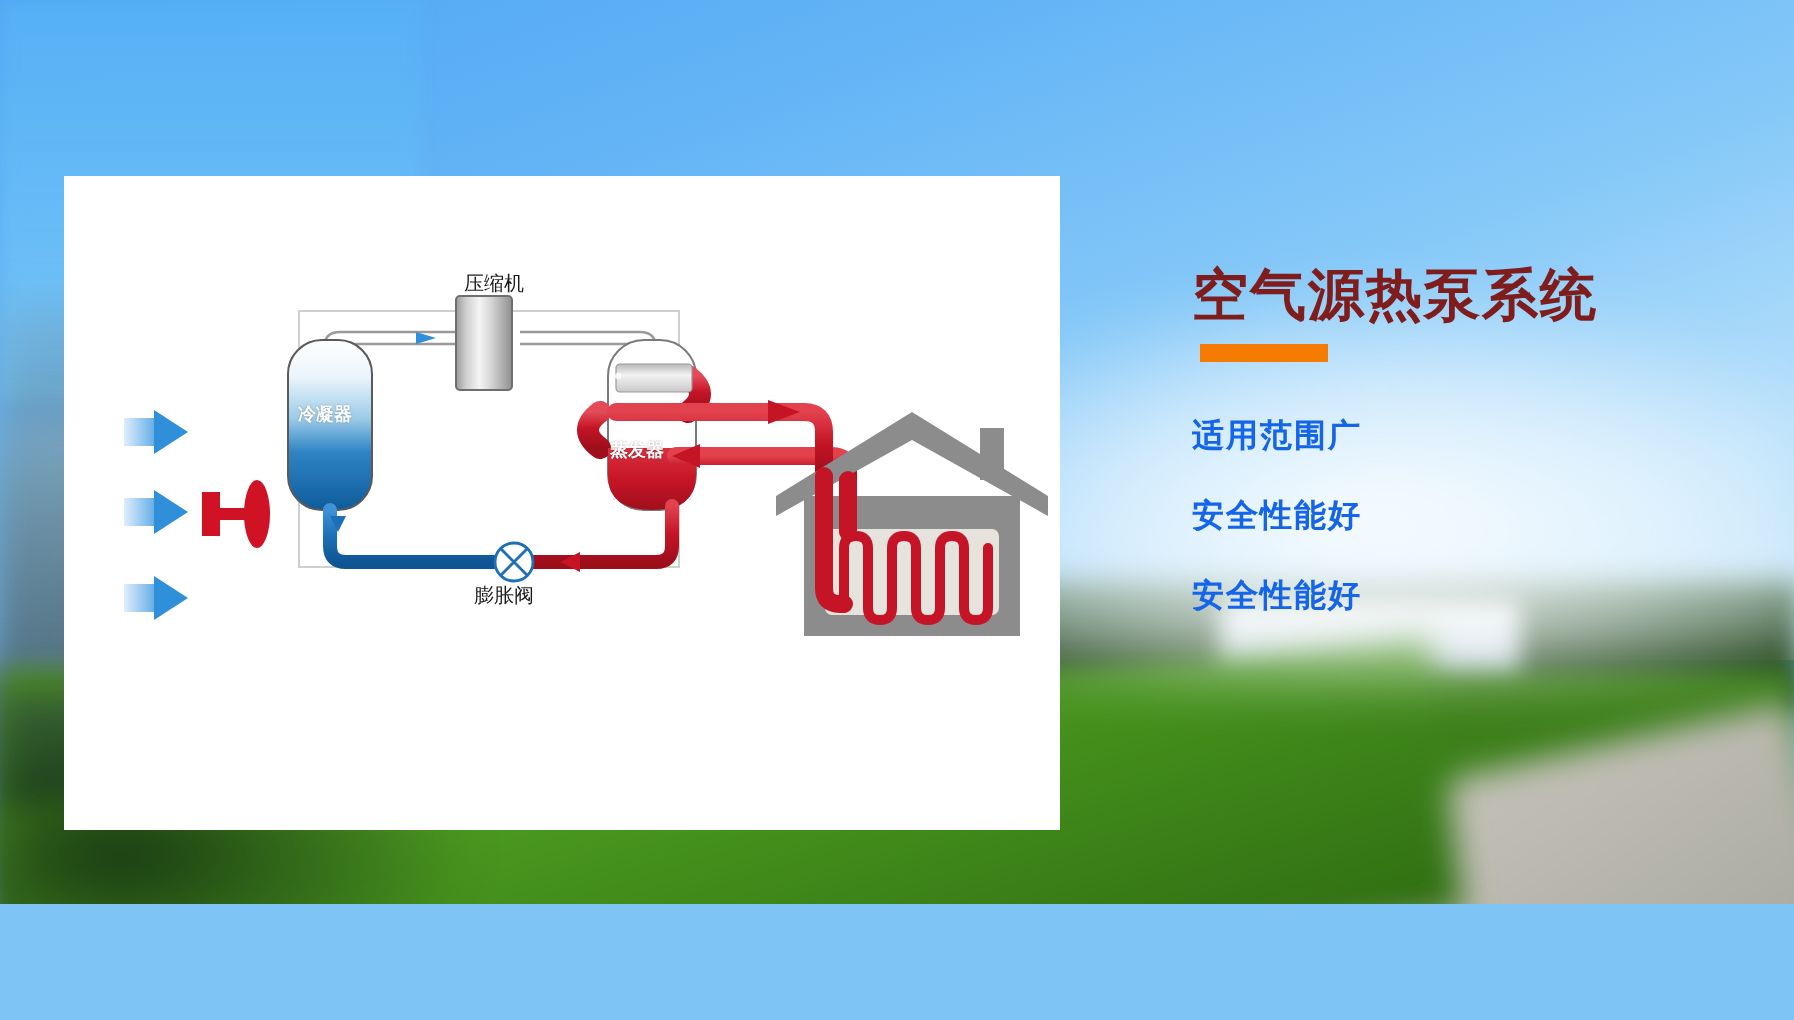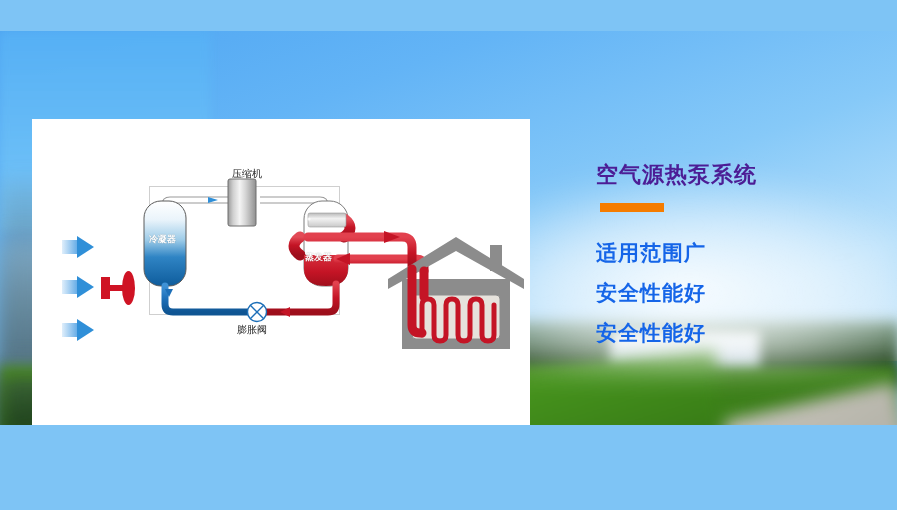--- a/index.html
+++ b/index.html
@@ -1,21 +1,21 @@
 <!DOCTYPE html>
 <html><head>
 <meta charset="utf-8">
 <style>
   html,body{margin:0;padding:0;}
   body{
     width:897px;height:510px;overflow:hidden;
     font-family:"Liberation Sans","DejaVu Sans",sans-serif;
     position:relative;background:#7ec4f5;
   }
-  #stage{position:absolute;inset:0;width:897px;height:394px;overflow:hidden;margin-top:31px;}
+  #stage{position:absolute;inset:0;width:897px;height:452px;overflow:hidden;}
 
   
   .bg-layer{position:absolute;inset:0;}
   .bg-sky{
     position:absolute;left:0;top:0;width:897px;height:330px;
     background:linear-gradient(160deg,#4fa6f2 0%,#63b4f6 28%,#86c9f8 58%,#b7e0fb 82%,#cfe9fa 100%);
   }
   .bg-sky-haze{
     position:absolute;left:430px;top:140px;width:470px;height:200px;
     background:radial-gradient(ellipse at 55% 60%,rgba(255,255,255,.92) 0%,rgba(255,255,255,.55) 38%,rgba(255,255,255,0) 72%);
@@ -127,28 +127,28 @@
   .fan-shaft{position:absolute;left:8px;top:14px;width:16px;height:6px;background:#cf1324;}
   .fan-blade{position:absolute;left:21px;top:0px;width:13px;height:34px;background:#cf1324;border-radius:50%;}
 
   
   .svg-diagram{position:absolute;left:0;top:0;}
 
   
   .title{
     position:absolute;left:596px;top:129px;
     font-family:"DejaVu Sans","Liberation Sans",sans-serif;
-    font-size:22px;font-weight:bold;letter-spacing:1px;
-    color:#4c1d95;white-space:nowrap;
+    font-size:28px;font-weight:bold;letter-spacing:1px;
+    color:#7f1d1d;white-space:nowrap;
   }
   .accent-bar{position:absolute;left:600px;top:172px;width:64px;height:9px;background:#f57c00;}
   .bullet{
     position:absolute;left:596px;
     font-family:"DejaVu Sans","Liberation Sans",sans-serif;
-    font-size:21px;font-weight:bold;letter-spacing:1px;
+    font-size:16px;font-weight:bold;letter-spacing:1px;
     color:#1565e8;white-space:nowrap;
   }
   .b0{top:208px;}
   .b1{top:248px;}
   .b2{top:288px;text-align:center;}
 </style>
 </head>
 <body>
 
 <div id="stage">

